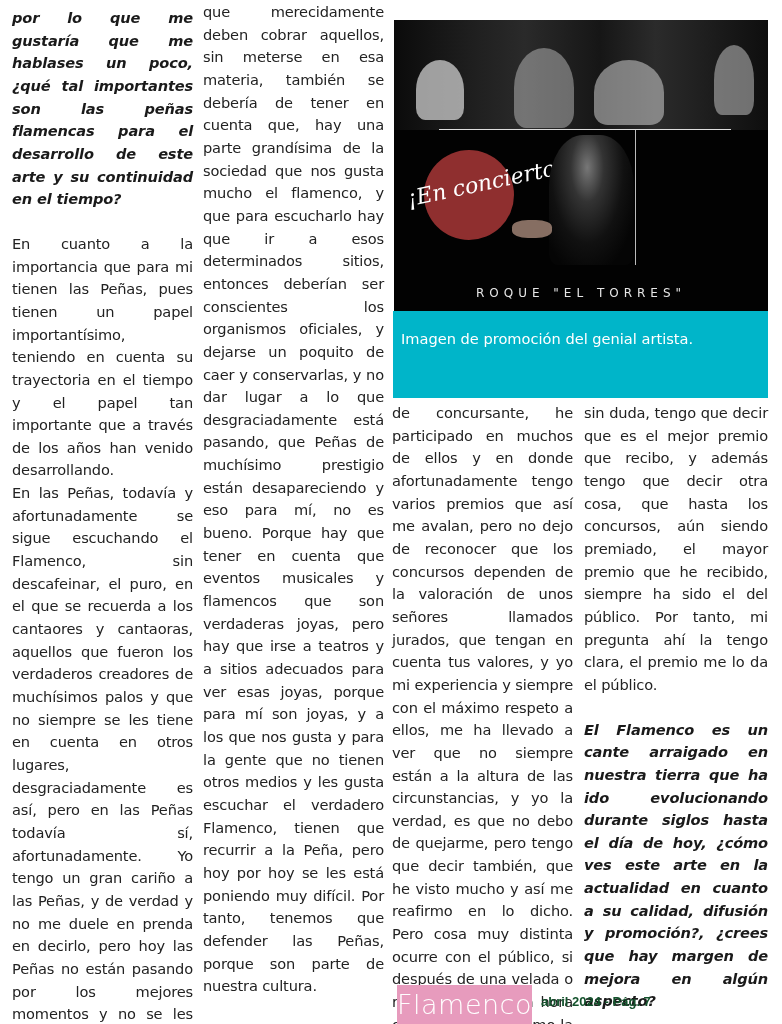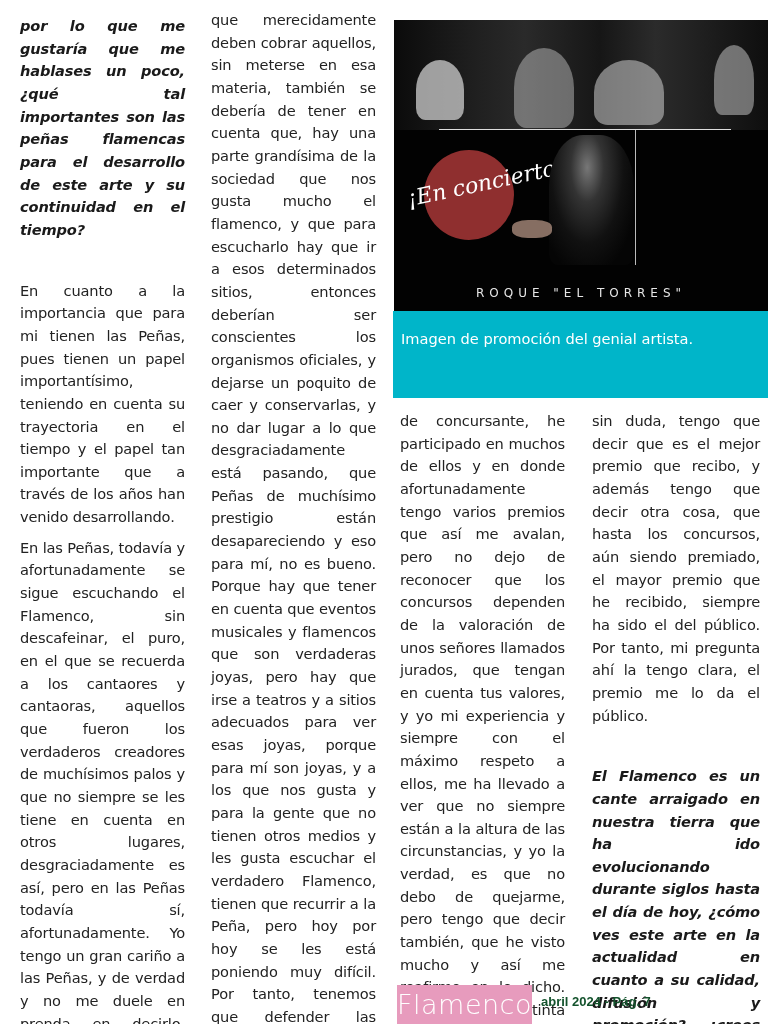--- a/index.html
+++ b/index.html
@@ -1,19 +1,19 @@
 <!DOCTYPE html>
 <html><head>
 <meta charset="utf-8">
 <style>
   html, body { margin:0; padding:0; }
   body { width:782px; height:1024px; background:#ffffff; position:relative; overflow:hidden;
          font-family:"DejaVu Sans", sans-serif; color:#222; }
   .col { position:absolute; text-align:justify; font-size:14.6px; line-height:22.65px; letter-spacing:-0.15px; }
-  .col p { margin:8px; }
+  .col p { margin:0; }
   .q { font-weight:bold; font-style:italic; color:#1a1a1a; }
   .gap { height:22px; }
   #c1 { left:12px; top:7px; width:181px; }
   #c2 { left:203px; top:1px; width:181px; }
   #c3 { left:392px; top:402px; width:181px; }
   #c4 { left:584px; top:402px; width:184px; }
 
   .photo { position:absolute; left:394px; top:20px; width:374px; height:291px; background:#020202; overflow:hidden; }
   .band { position:absolute; left:0; top:0; width:374px; height:110px;
           background:linear-gradient(90deg,#0b0b0b 0%,#1e1e1e 20%,#2a2a2a 35%,#161616 55%,#2b2b2b 70%,#0e0e0e 100%); }

